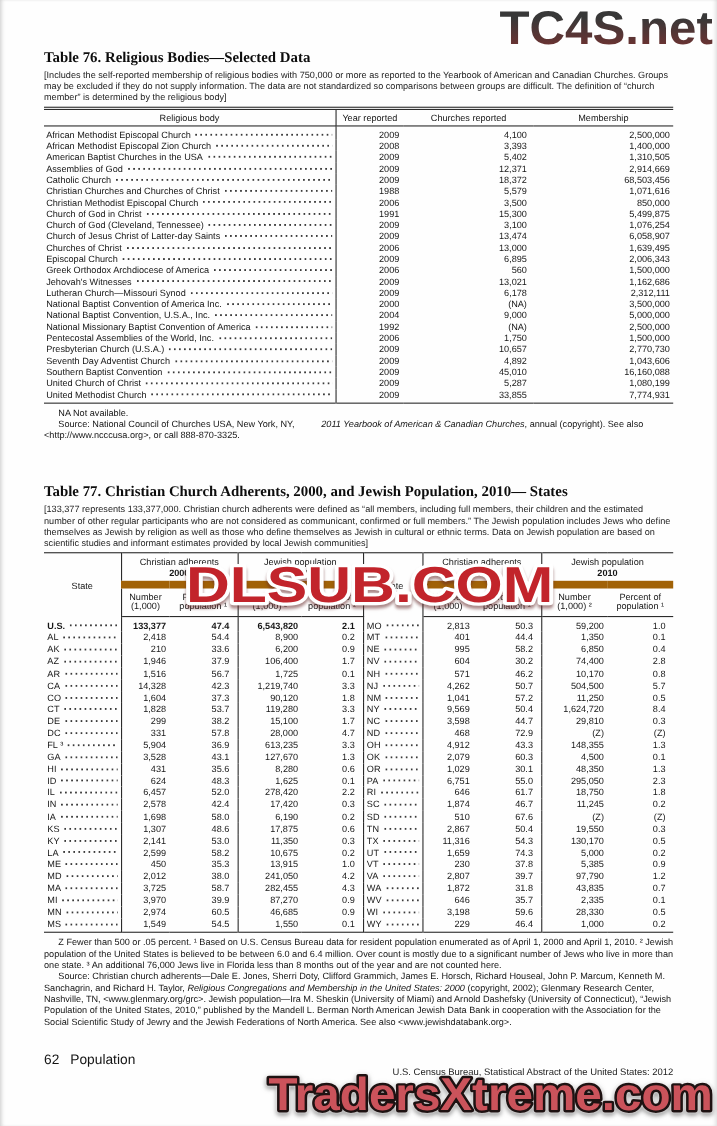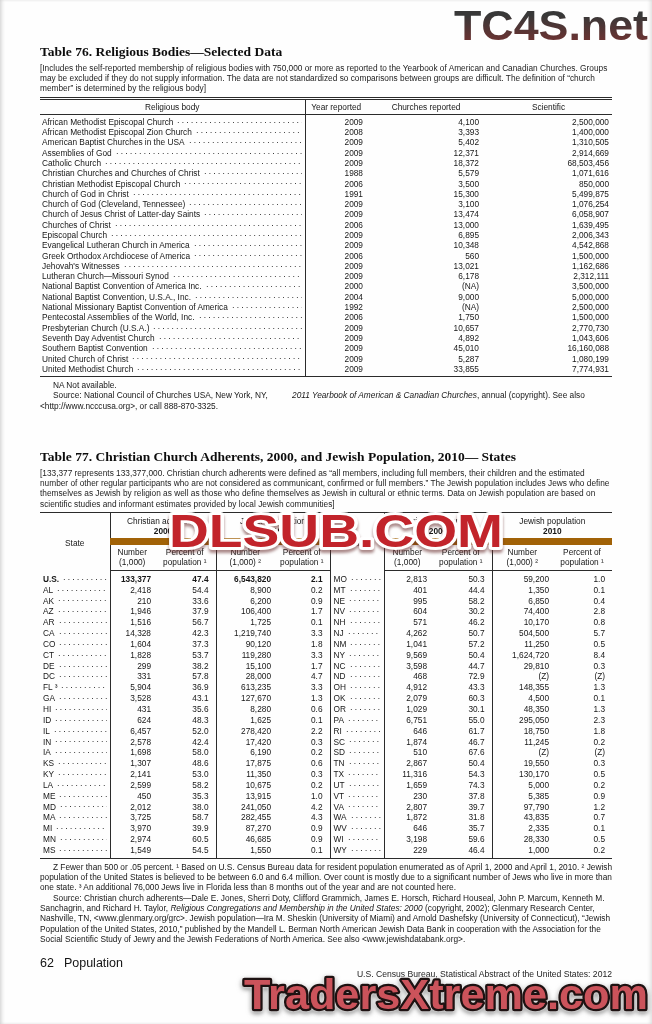--- a/index.html
+++ b/index.html
@@ -105,21 +105,21 @@
         <col style="width:265px">
           <col style="width:62px">
           <col style="width:118px">
           <col style="width:127px">
       </colgroup>
       <thead>
         <tr>
           <th class="h-body">Religious body</th>
           <th>Year reported</th>
           <th>Churches reported</th>
-          <th>Scientific</th>
+          <th>Membership</th>
         </tr>
       </thead>
       <tbody>
           <tr>
             <td class="c-body">
               <div class="lead-wrap">
                 <span class="nm">African Methodist Episcopal Church</span>
                 <span class="lead"></span>
               </div>
             </td>
@@ -240,31 +240,20 @@
           <tr>
             <td class="c-body">
               <div class="lead-wrap">
                 <span class="nm">Episcopal Church</span>
                 <span class="lead"></span>
               </div>
             </td>
             <td class="num c-yr">2009</td>
             <td class="num c-ch">6,895</td>
             <td class="num c-mem">2,006,343</td>
-          </tr>
-          <tr>
-            <td class="c-body">
-              <div class="lead-wrap">
-                <span class="nm">Evangelical Lutheran Church in America</span>
-                <span class="lead"></span>
-              </div>
-            </td>
-            <td class="num c-yr">2009</td>
-            <td class="num c-ch">10,348</td>
-            <td class="num c-mem">4,542,868</td>
           </tr>
           <tr>
             <td class="c-body">
               <div class="lead-wrap">
                 <span class="nm">Greek Orthodox Archdiocese of America</span>
                 <span class="lead"></span>
               </div>
             </td>
             <td class="num c-yr">2006</td>
             <td class="num c-ch">560</td>

